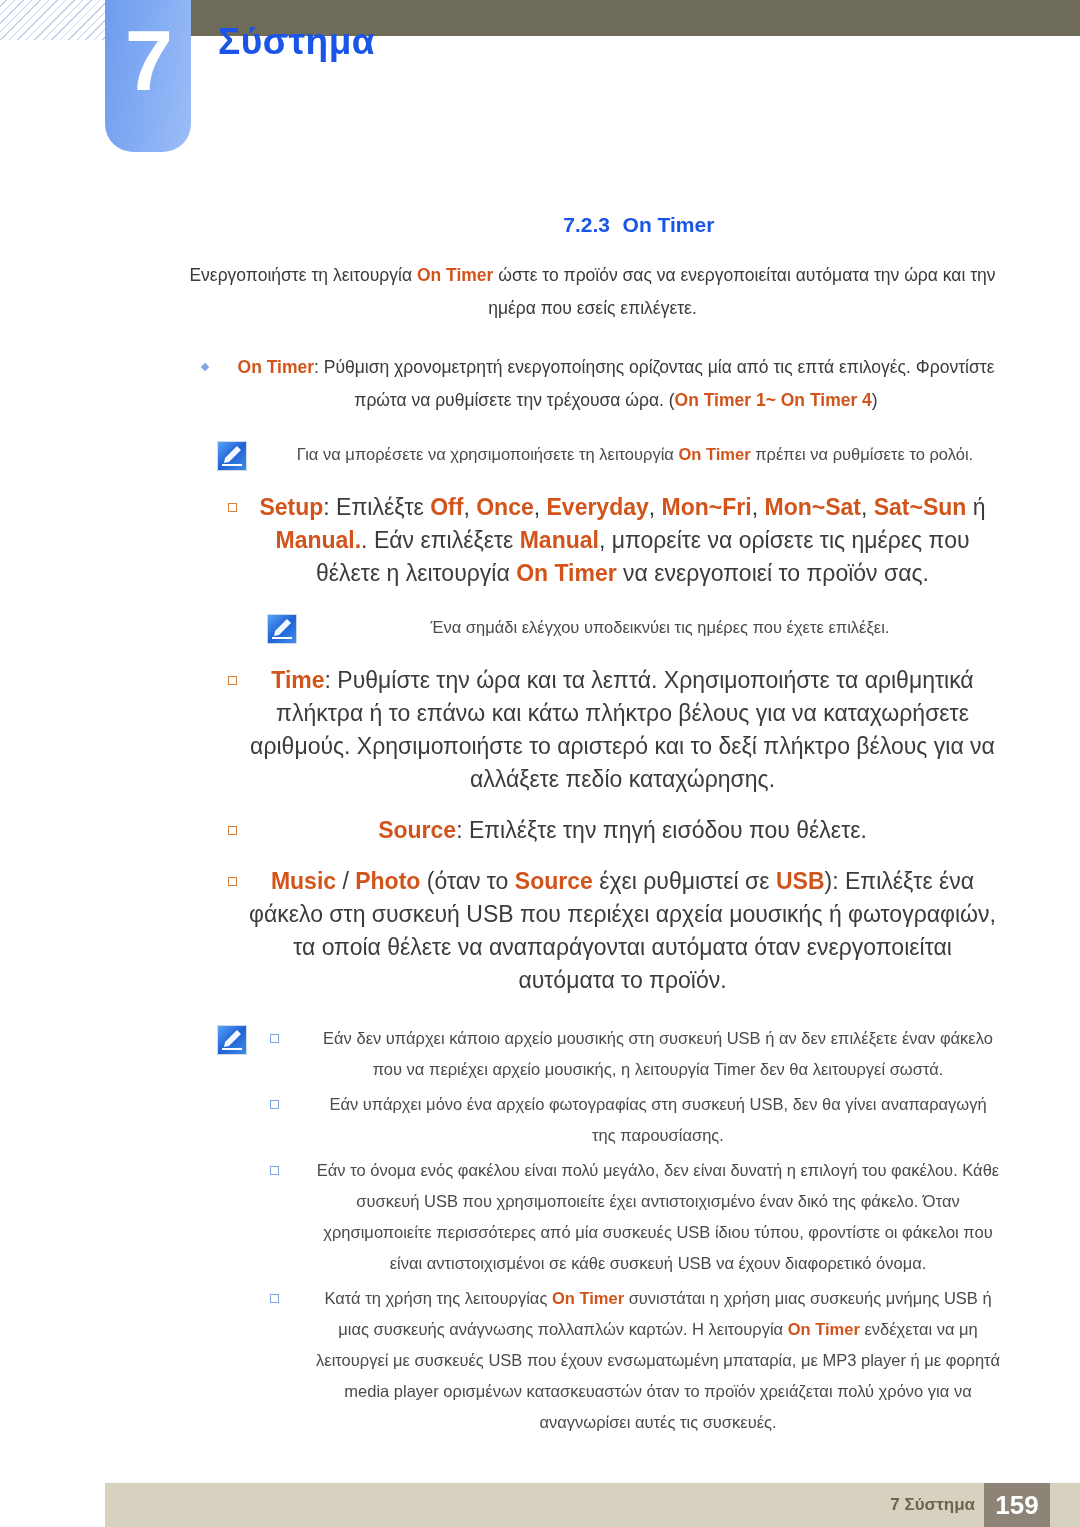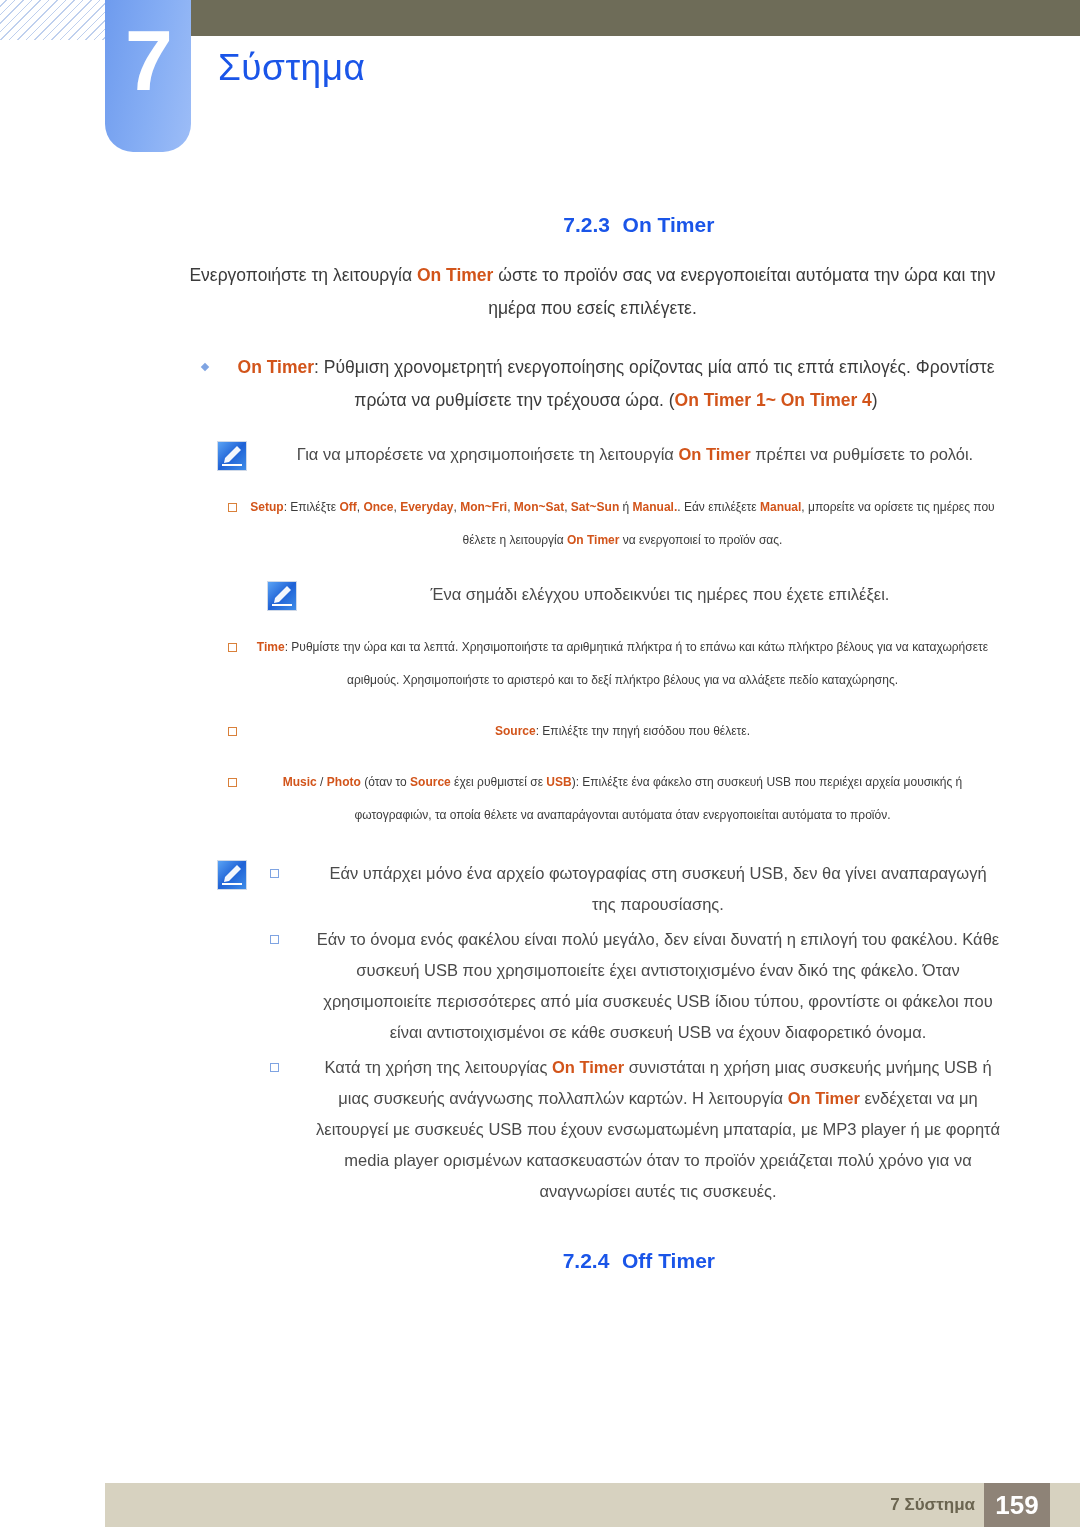--- a/index.html
+++ b/index.html
@@ -52,23 +52,23 @@
     border-bottom-right-radius: 28px;
     color: #ffffff;
     font-size: 86px;
     font-weight: bold;
     line-height: 120px;
     text-align: center;
     letter-spacing: -2px;
   }
   .chapter-title {
     position: absolute;
-    left: 218px; top: 47px;
+    left: 218px; top: 21px;
     font-size: 37px;
-    font-weight: normal;
+    font-weight: bold;
     color: #1a55e8;
     letter-spacing: .5px;
   }
 
   
   .content {
     position: absolute;
     left: 0; top: 185px;
     width: 1080px;
     text-align: center;
@@ -115,21 +115,21 @@
     width: 755px;
   }
   .sq {
     position: absolute;
     left: -17px; top: 12px;
     width: 7px; height: 7px;
     border: 1.5px solid #d9803a;
     background: #ffffff;
   }
   .sq-row .stxt {
-    font-size: 12px;
+    font-size: 23px;
     line-height: 33px;
   }
 
   
   .note {
     position: relative;
     margin: 22px 0 0 185px;
     width: 815px;
     min-height: 34px;
   }
@@ -284,20 +284,24 @@
     <div class="note-icon" style="left:32px;">
       <svg width="28" height="28" viewBox="0 0 28 28">
         <rect x="0" y="0" width="28" height="28" fill="url(#g1)"></rect>
         <path d="M19 4 L23 8 L11 20 L6 21 L7 16 Z" fill="#ffffff" opacity="0.95"></path>
         <path d="M4 23 L24 23" stroke="#ffffff" stroke-width="2" fill="none"></path>
       </svg>
     </div>
     <div class="note-body note-list" style="margin-left:131px; width:684px;">
       <div class="note-item">
         <span class="note-sq"></span>
+        <span>Εάν δεν υπάρχει κάποιο αρχείο μουσικής στη συσκευή USB ή αν δεν επιλέξετε έναν φάκελο που να περιέχει αρχείο μουσικής, η λειτουργία Timer δεν θα λειτουργεί σωστά.</span>
+      </div>
+      <div class="note-item">
+        <span class="note-sq"></span>
         <span>Εάν υπάρχει μόνο ένα αρχείο φωτογραφίας στη συσκευή USB, δεν θα γίνει αναπαραγωγή της παρουσίασης.</span>
       </div>
       <div class="note-item">
         <span class="note-sq"></span>
         <span>Εάν το όνομα ενός φακέλου είναι πολύ μεγάλο, δεν είναι δυνατή η επιλογή του φακέλου. Κάθε συσκευή USB που χρησιμοποιείτε έχει αντιστοιχισμένο έναν δικό της φάκελο. Όταν χρησιμοποιείτε περισσότερες από μία συσκευές USB ίδιου τύπου, φροντίστε οι φάκελοι που είναι αντιστοιχισμένοι σε κάθε συσκευή USB να έχουν διαφορετικό όνομα.</span>
       </div>
       <div class="note-item">
         <span class="note-sq"></span>
         <span>Κατά τη χρήση της λειτουργίας <span class="o">On Timer</span> συνιστάται η χρήση μιας συσκευής μνήμης USB ή μιας συσκευής ανάγνωσης πολλαπλών καρτών. Η λειτουργία <span class="o">On Timer</span> ενδέχεται να μη λειτουργεί με συσκευές USB που έχουν ενσωματωμένη μπαταρία, με MP3 player ή με φορητά media player ορισμένων κατασκευαστών όταν το προϊόν χρειάζεται πολύ χρόνο για να αναγνωρίσει αυτές τις συσκευές.</span>
       </div>

